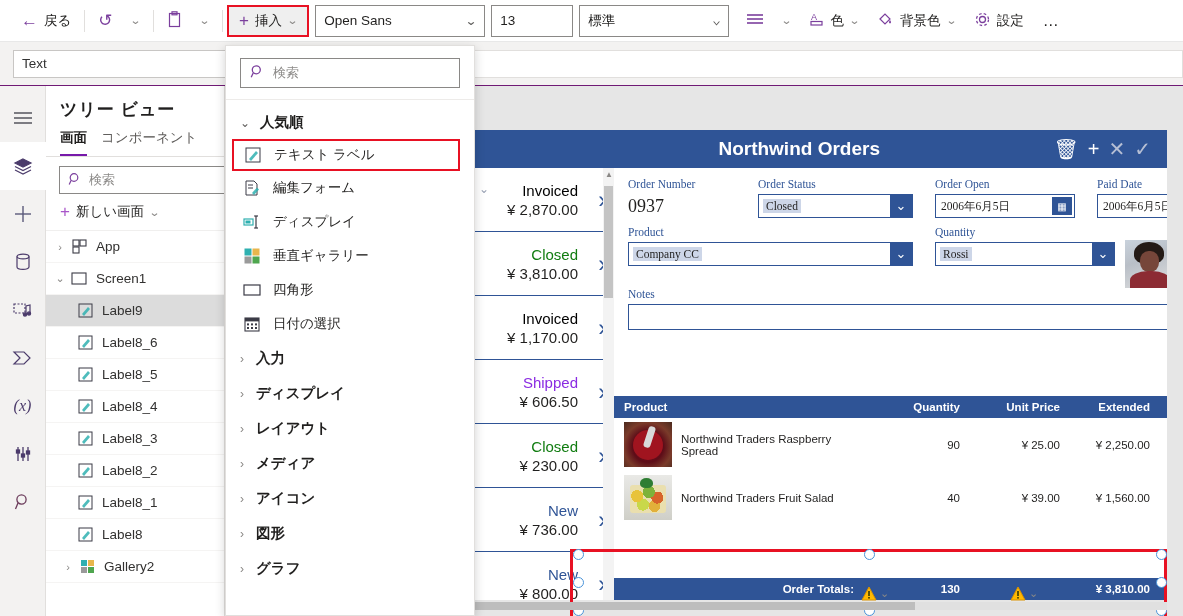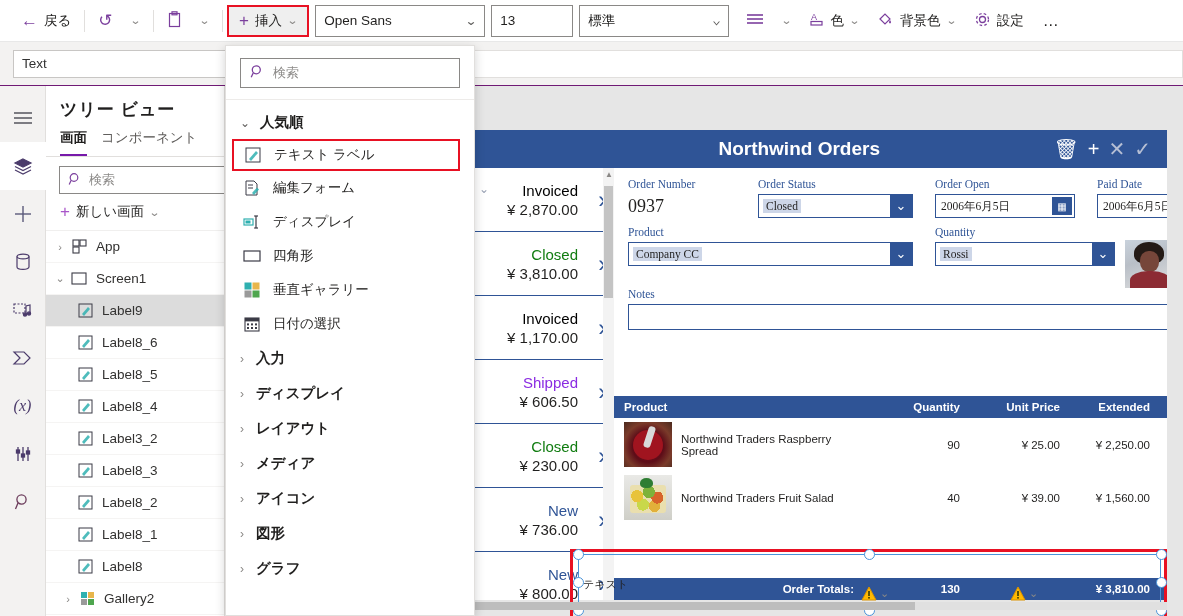--- a/index.html
+++ b/index.html
@@ -535,29 +535,20 @@
       </span>
       <span class="tx">Label8_4</span>
     </div>
     <div class="trow ind1">
       <span class="ic">
         <svg width="15" height="15" viewBox="0 0 15 15">
             <rect x="1" y="1" width="13" height="13" fill="none" stroke="#3b3b46" stroke-width="1"></rect>
             <path d="M4 11 L10 4 L12 6 L6 13 Z" fill="#2fb0b0" opacity=".85"></path>
           </svg>
       </span>
-      <span class="tx">Label3_2</span>
-    </div>
-    <div class="trow ind1">
-      <span class="ic">
-        <svg width="15" height="15" viewBox="0 0 15 15">
-            <rect x="1" y="1" width="13" height="13" fill="none" stroke="#3b3b46" stroke-width="1"></rect>
-            <path d="M4 11 L10 4 L12 6 L6 13 Z" fill="#2fb0b0" opacity=".85"></path>
-          </svg>
-      </span>
       <span class="tx">Label8_3</span>
     </div>
     <div class="trow ind1">
       <span class="ic">
         <svg width="15" height="15" viewBox="0 0 15 15">
             <rect x="1" y="1" width="13" height="13" fill="none" stroke="#3b3b46" stroke-width="1"></rect>
             <path d="M4 11 L10 4 L12 6 L6 13 Z" fill="#2fb0b0" opacity=".85"></path>
           </svg>
       </span>
       <span class="tx">Label8_2</span>
@@ -740,23 +731,20 @@
               <div class="tb-u"></div>
               <div class="tb-ext">¥ 3,810.00</div>
             </div>
           </div>
         </div>
       </div>
     </div>
 
     <div class="sel-region"></div>
 
-    <div class="sel-label">
-      <span class="ph">テキスト</span>
-    </div>
     <div class="handle" style="left:348px; top:463px;"></div>
     <div class="handle" style="left:639px; top:463px;"></div>
     <div class="handle" style="left:931px; top:463px;"></div>
     <div class="handle" style="left:348px; top:491px;"></div>
     <div class="handle" style="left:931px; top:491px;"></div>
     <div class="handle" style="left:348px; top:519px;"></div>
     <div class="handle" style="left:639px; top:519px;"></div>
     <div class="handle" style="left:931px; top:519px;"></div>
 
     <div class="warn" style="left:636px; top:500px;">
@@ -831,37 +819,37 @@
             <line x1="13" y1="1" x2="13" y2="13" stroke="#3b3b46" stroke-width="1.2"></line>
             <line x1="11" y1="1" x2="15" y2="1" stroke="#3b3b46" stroke-width="1.2"></line>
             <line x1="11" y1="13" x2="15" y2="13" stroke="#3b3b46" stroke-width="1.2"></line>
           </svg>
       </span>
       <span>ディスプレイ</span>
     </div>
 
     <div class="fly-item">
       <span class="ii">
-        <svg width="18" height="12" viewBox="0 0 18 12">
-            <rect x="1" y="1" width="16" height="10" fill="none" stroke="#3b3b46" stroke-width="1.2"></rect>
-          </svg>
-      </span>
-      <span>四角形</span>
-    </div>
-
-    <div class="fly-item">
-      <span class="ii">
         <svg width="16" height="16" viewBox="0 0 16 16">
             <rect x="0.5" y="0.5" width="7" height="7" fill="#2fb0b0"></rect>
             <rect x="8.5" y="0.5" width="7" height="7" fill="#e8b64c"></rect>
             <rect x="0.5" y="8.5" width="7" height="7" fill="#9a9a9a"></rect>
             <rect x="8.5" y="8.5" width="7" height="7" fill="#4fa64f"></rect>
           </svg>
       </span>
       <span>垂直ギャラリー</span>
+    </div>
+
+    <div class="fly-item">
+      <span class="ii">
+        <svg width="18" height="12" viewBox="0 0 18 12">
+            <rect x="1" y="1" width="16" height="10" fill="none" stroke="#3b3b46" stroke-width="1.2"></rect>
+          </svg>
+      </span>
+      <span>四角形</span>
     </div>
 
     <div class="fly-item">
       <span class="ii">
         <svg width="16" height="16" viewBox="0 0 16 16">
             <rect x="1" y="2" width="14" height="13" fill="none" stroke="#3b3b46" stroke-width="1.1"></rect>
             <rect x="1" y="2" width="14" height="3.4" fill="#3b3b46"></rect>
             <g fill="#3b3b46">
               <rect x="3" y="7.4" width="2" height="2"></rect>
               <rect x="7" y="7.4" width="2" height="2"></rect>

